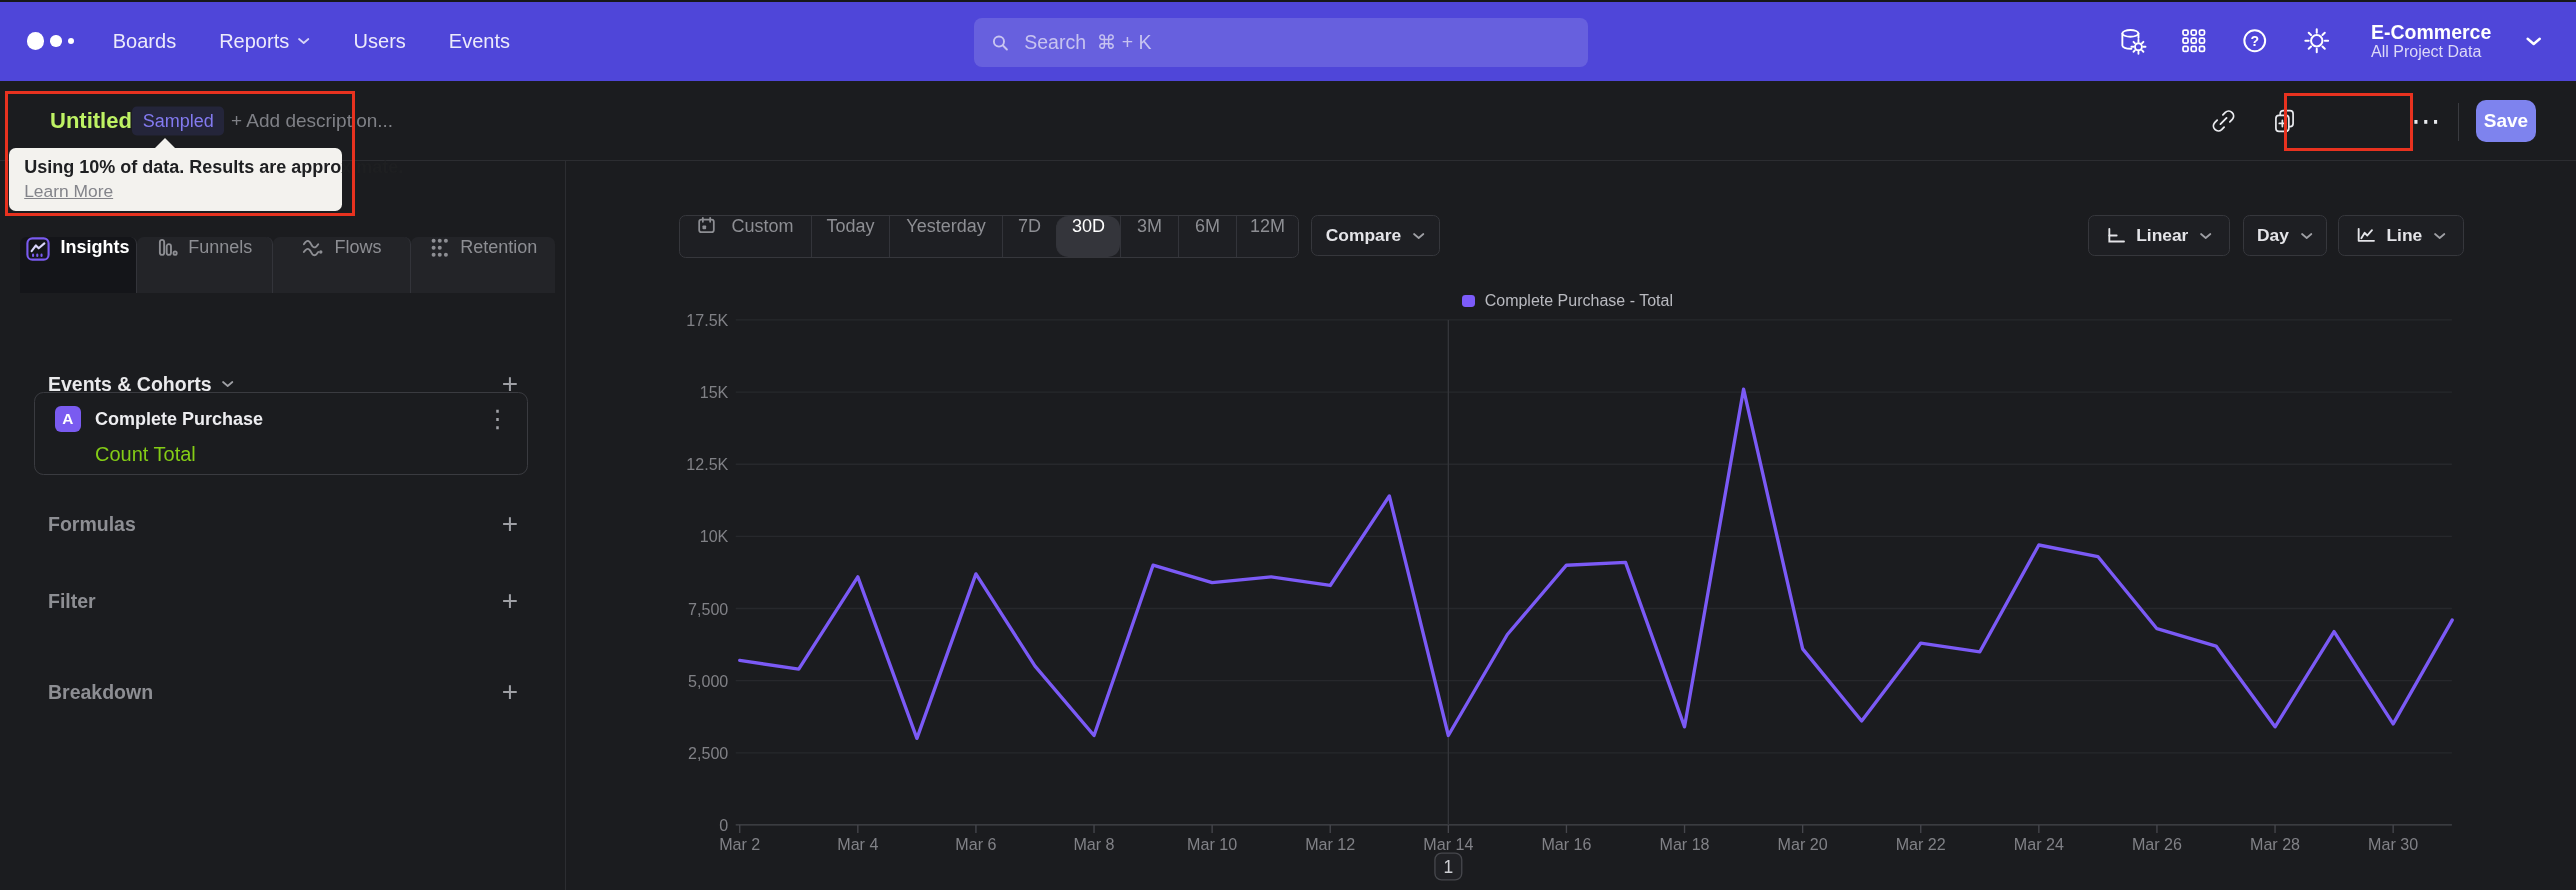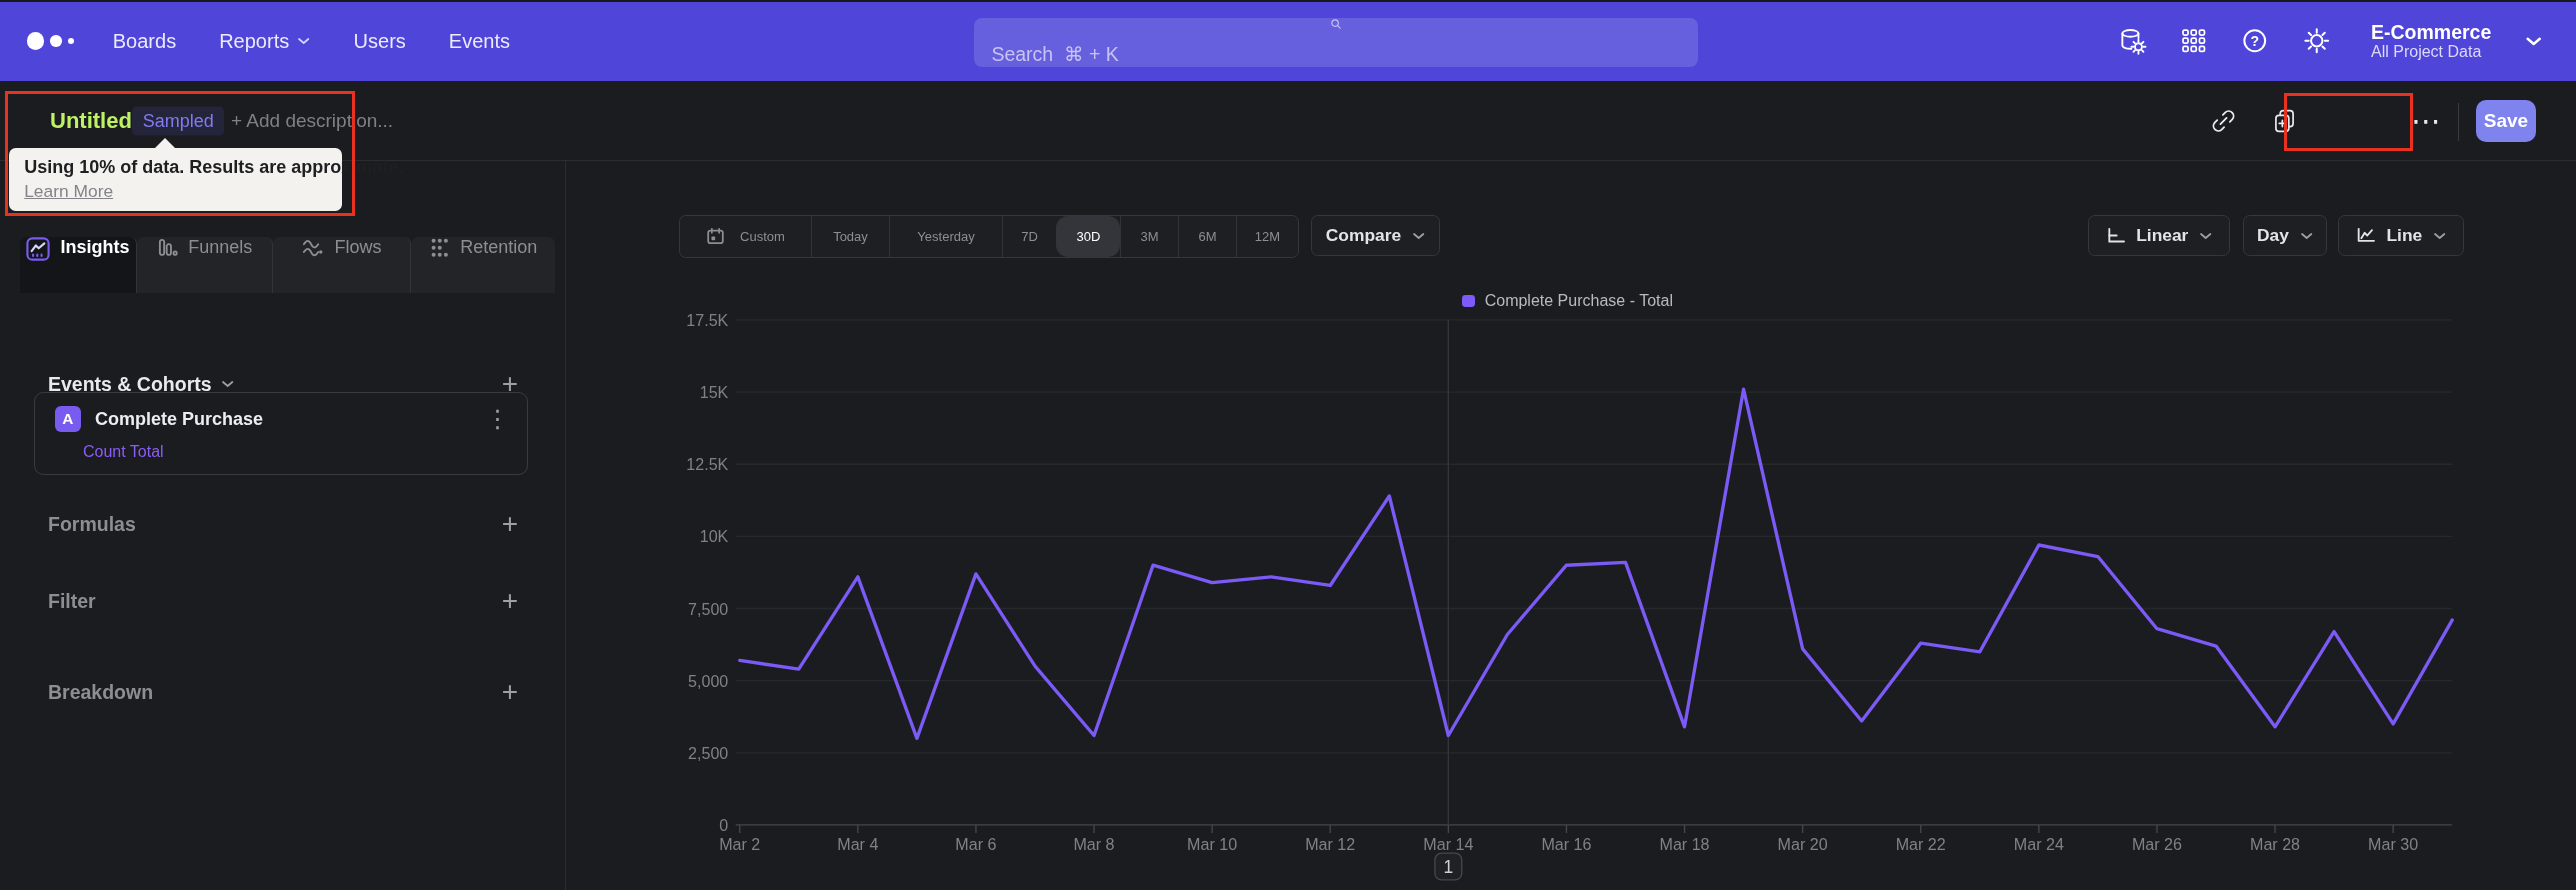--- a/index.html
+++ b/index.html
@@ -8,21 +8,21 @@
   
   .navbar{position:absolute;left:0;top:0;width:2576px;height:81px;background:#4f46d9;border-top:2.7px solid #17181a;box-sizing:border-box;}
   .nav-left{position:absolute;left:27px;top:0;height:78px;display:flex;align-items:center;}
   .logo{display:flex;align-items:center;gap:6px;margin-right:39px;cursor:pointer}
   .logo i{display:block;border-radius:50%;background:#fff}
   .logo i:nth-child(1){width:17.4px;height:17.4px}
   .logo i:nth-child(2){width:11.4px;height:11.4px}
   .logo i:nth-child(3){width:6px;height:6px}
   .nav-link{display:flex;align-items:center;gap:8px;color:#eceafb;font-size:20px;font-weight:500;margin-right:43px;cursor:pointer}
   .nav-link .chev{color:#d8d5f6}
-  .nav-search{position:absolute;left:974px;top:16px;width:724px;height:49px;background:rgba(255,255,255,.14);border-radius:8px;display:flex;align-items:center;padding:0 17.4px;box-sizing:border-box;gap:12px;flex-direction:column;}
+  .nav-search{position:absolute;left:974px;top:16px;width:614px;height:49px;background:rgba(255,255,255,.14);border-radius:8px;display:flex;align-items:center;padding:0 17.4px;box-sizing:border-box;gap:12px;}
   .nav-search input{background:transparent;border:none;outline:none;color:#efeefb;font-size:19.5px;font-family:"Liberation Sans",sans-serif;width:100%;}
   .nav-search input::placeholder{color:#c7c3f0;opacity:1}
   .nav-right{position:absolute;right:34px;top:0;height:78px;display:flex;align-items:center;gap:32px;color:#fff}
   .nav-ico{width:29.5px;height:29.5px;color:#fff;cursor:pointer;flex:0 0 auto}
   .proj{display:flex;flex-direction:column;line-height:1.15;margin-left:8px;cursor:pointer}
   .proj .pname{color:#fff;font-size:19.5px;font-weight:700}
   .proj .pscope{color:#dddaf8;font-size:16px}
   .proj-chev{color:#fff;margin-left:1.3px;cursor:pointer}
   
   .title-row{position:absolute;left:0;top:81px;width:2576px;height:80px;background:#1b1c1f;border-bottom:1.3px solid #2c2d31;box-sizing:border-box;}
@@ -53,27 +53,27 @@
   .tab .ticon{flex:0 0 auto}
   .sb-row{position:absolute;left:48px;right:47px;display:flex;align-items:center;justify-content:space-between}
   .sb-head{color:#eaeaec;font-size:19.5px;font-weight:700;display:flex;align-items:center;gap:9.4px}
   .sb-head .chev{color:#9fa0a5}
   .plus{color:#9fa0a5;font-size:28px;font-weight:300;cursor:pointer;line-height:1}
   .sb-label{color:#8d8e93;font-size:19.5px;font-weight:600}
   .event-card{position:absolute;left:34px;top:231px;width:494px;height:83px;border:1.3px solid #3a3b40;border-radius:9.4px;box-sizing:border-box;cursor:pointer}
   .ev-badge{position:absolute;left:20px;top:13.4px;width:25.5px;height:25.5px;background:#7a5bf0;border-radius:6px;color:#fff;font-size:15.4px;font-weight:700;display:flex;align-items:center;justify-content:center}
   .ev-name{position:absolute;left:60px;top:16px;color:#ededf0;font-size:18px;font-weight:600}
   .ev-kebab{position:absolute;right:17.4px;top:12px;color:#9fa0a5;font-size:24px;cursor:pointer}
-  .ev-metric{position:absolute;left:48px;top:50px;color:#8b5cf6;font-size:16px;cursor:pointer}
+  .ev-metric{position:absolute;left:60px;top:50px;color:#84cc16;font-size:20px;cursor:pointer}
   
   .main{position:absolute;left:566px;top:161px;width:2010px;height:729px;background:#1b1c1f}
   #chart{position:absolute;left:0;top:0}
   #chart text{font-family:"Liberation Sans",sans-serif;font-size:24px;fill:#808186}
   .range-bar{position:absolute;left:113px;top:54px;height:41px;display:flex;background:#1e1f23;border:1.3px solid #36373c;border-radius:6.7px;box-sizing:content-box;overflow:hidden}
-  .seg{display:flex;align-items:center;justify-content:center;gap:15px;color:#8d8e93;font-size:13px;cursor:pointer;box-sizing:border-box}
+  .seg{display:flex;align-items:flex-start;justify-content:center;gap:15px;color:#8d8e93;font-size:18px;cursor:pointer;box-sizing:border-box}
   .seg + .seg{border-left:1.3px solid #33343a}
   .seg.active{background:#34353b;color:#ffffff;font-weight:400;border-radius:12px}
   .pill-btn{position:absolute;top:54px;height:41px;display:flex;align-items:center;justify-content:center;gap:10.7px;background:#1e1f23;border:1.3px solid #36373c;border-radius:6.7px;color:#e4e4e8;font-size:17.4px;font-weight:600;box-sizing:border-box;cursor:pointer}
   .pill-btn .chev{color:#9fa0a5}
   .legend{position:absolute;left:896px;top:131px;display:flex;align-items:center;gap:10px}
   .swatch{width:12.7px;height:12.7px;border-radius:3.4px;background:#7c5bfa}
   .legend-label{color:#b9bac0;font-size:16px}
   .chev{display:inline-flex}
 </style>
 </head>

